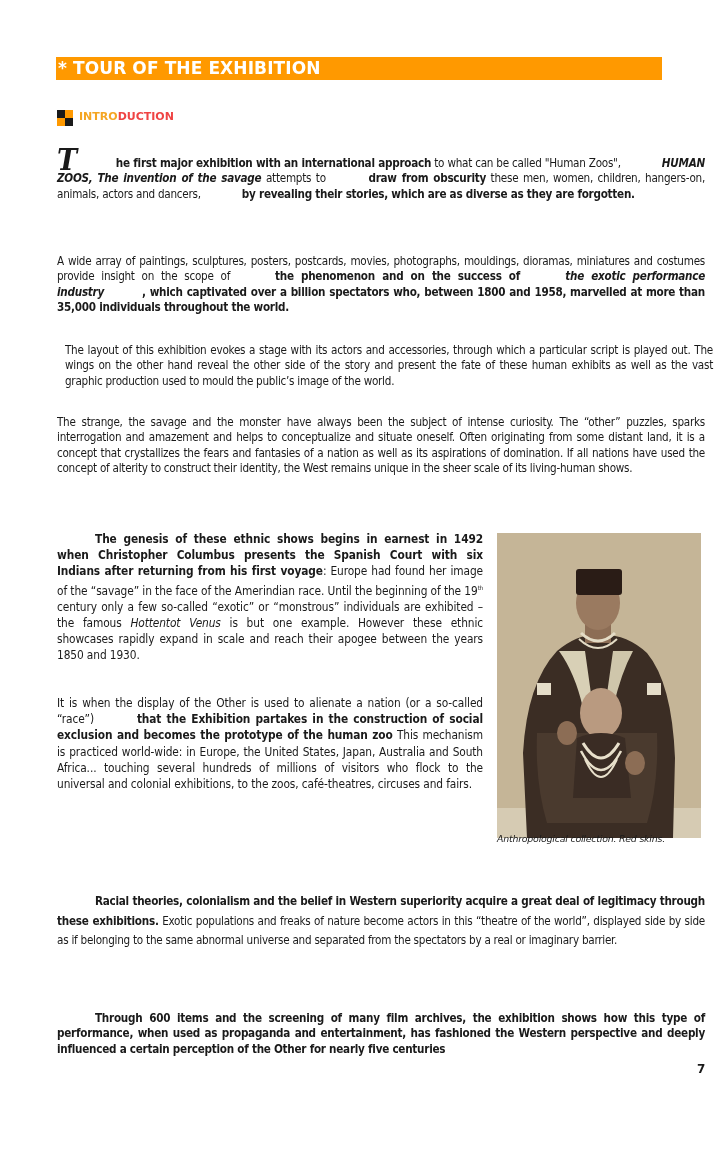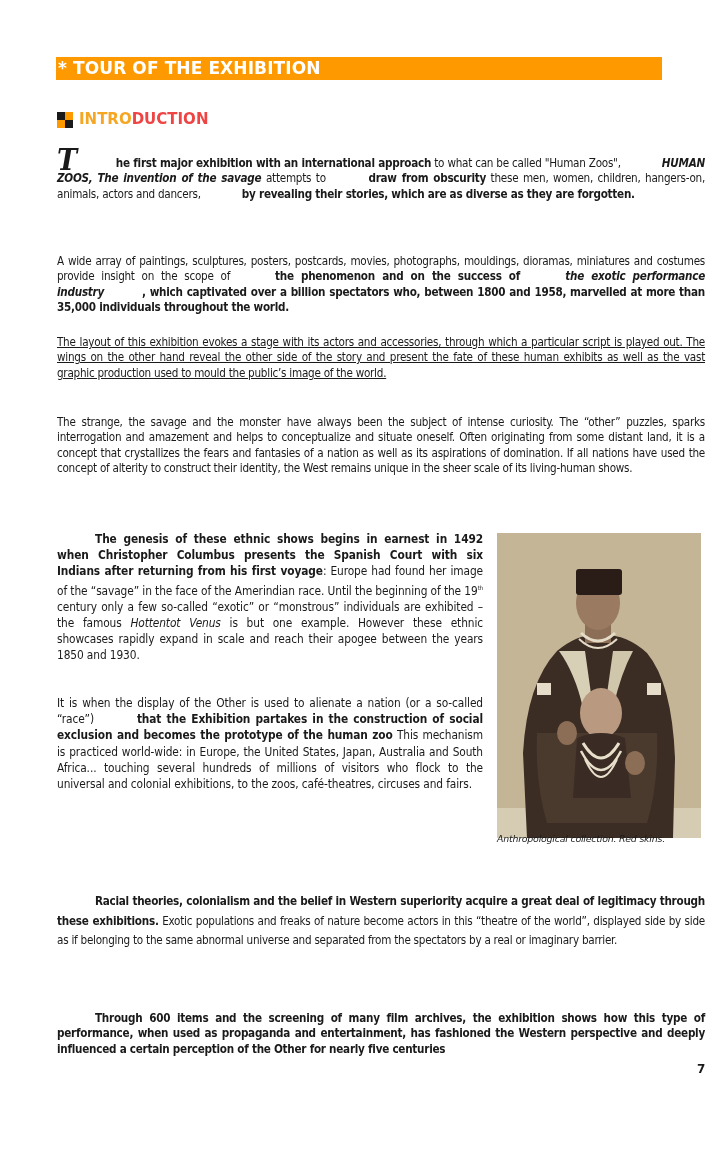--- a/index.html
+++ b/index.html
@@ -3,21 +3,21 @@
 <meta charset="utf-8">
 <style>
   html, body { margin: 0; padding: 0; background: #ffffff; }
   body { width: 720px; height: 1152px; position: relative; overflow: hidden;
          font-family: "DejaVu Sans", sans-serif; color: #1a1a1a; }
   .banner { position: absolute; left: 56px; top: 57px; width: 606px; height: 23px;
             background: #ff9900; color: #ffffff; font-family: "DejaVu Sans", sans-serif;
             font-weight: bold; font-size: 17px; line-height: 23px; padding-left: 2px;
             box-sizing: border-box; letter-spacing: 0.1px; white-space: nowrap; }
   .section-head { position: absolute; left: 57px; top: 110px; height: 18px;
-                  display: flex; align-items: flex-end; font-weight: bold; font-size: 15px; }
+                  display: flex; align-items: flex-start; font-weight: bold; font-size: 11px; }
   .sq-icon { width: 16px; height: 16px; position: relative; margin-right: 6px; }
   .sq-icon span { position: absolute; width: 8px; height: 8px; }
   .sq-icon .a { left: 0; top: 0; background: #1a1a1a; }
   .sq-icon .b { left: 8px; top: 0; background: #ff9900; }
   .sq-icon .c { left: 0; top: 8px; background: #ff9900; }
   .sq-icon .d { left: 8px; top: 8px; background: #1a1a1a; }
   .head-orange { color: #f5a623; }
   .head-dark { color: #ef4444; }
 
   .para { position: absolute; left: 57px; width: 648px; font-size: 11.6px;
@@ -57,21 +57,21 @@
 </div>
 
 <p class="para" style="top:150px;margin:0;">
   <span class="dropcap">T</span><b>he first major exhibition with an international approach</b><span> to what can be called "Human Zoos", </span><b><i>HUMAN ZOOS, The invention of the savage</i></b><span> attempts to </span><b>draw from obscurity</b><span> these men, women, children, hangers-on, animals, actors and dancers, </span><b>by revealing their stories, which are as diverse as they are forgotten.</b>
 </p>
 
 <p class="para" style="top:254px;margin:0;">
   <span>A wide array of paintings, sculptures, posters, postcards, movies, photographs, mouldings, dioramas, miniatures and costumes provide insight on the scope of </span><b>the phenomenon and on the success of </b><b><i>the exotic performance industry</i></b><b>, which captivated over a billion spectators who, between 1800 and 1958, marvelled at more than 35,000 individuals throughout the world.</b>
 </p>
 
-<p class="para" style="top:335px;margin:0;text-decoration:underline;">
+<p class="para" style="top:335px;margin:8px;">
   <span>The layout of this exhibition evokes a stage with its actors and accessories, through which a particular script is played out. The wings on the other hand reveal the other side of the story and present the fate of these human exhibits as well as the vast graphic production used to mould the public’s image of the world.</span>
 </p>
 
 <p class="para" style="top:415px;margin:0;">
   <span>The strange, the savage and the monster have always been the subject of intense curiosity. The “other” puzzles, sparks interrogation and amazement and helps to conceptualize and situate oneself. Often originating from some distant land, it is a concept that crystallizes the fears and fantasies of a nation as well as its aspirations of domination. If all nations have used the concept of alterity to construct their identity, the West remains unique in the sheer scale of its living-human shows.</span>
 </p>
 
 <p class="para col" style="top:531px;margin:0;">
   <b>The genesis of these ethnic shows begins in earnest in 1492 when Christopher Columbus presents the Spanish Court with six Indians after returning from his first voyage</b><span>: Europe had found her image of the “savage” in the face of the Amerindian race. Until the beginning of the 19</span><sup style="font-size:6px;">th</sup><span> century only a few so-called “exotic” or “monstrous” individuals are exhibited – the famous </span><i>Hottentot Venus</i><span> is but one example. However these ethnic showcases rapidly expand in scale and reach their apogee between the years 1850 and 1930.</span>
 </p>

